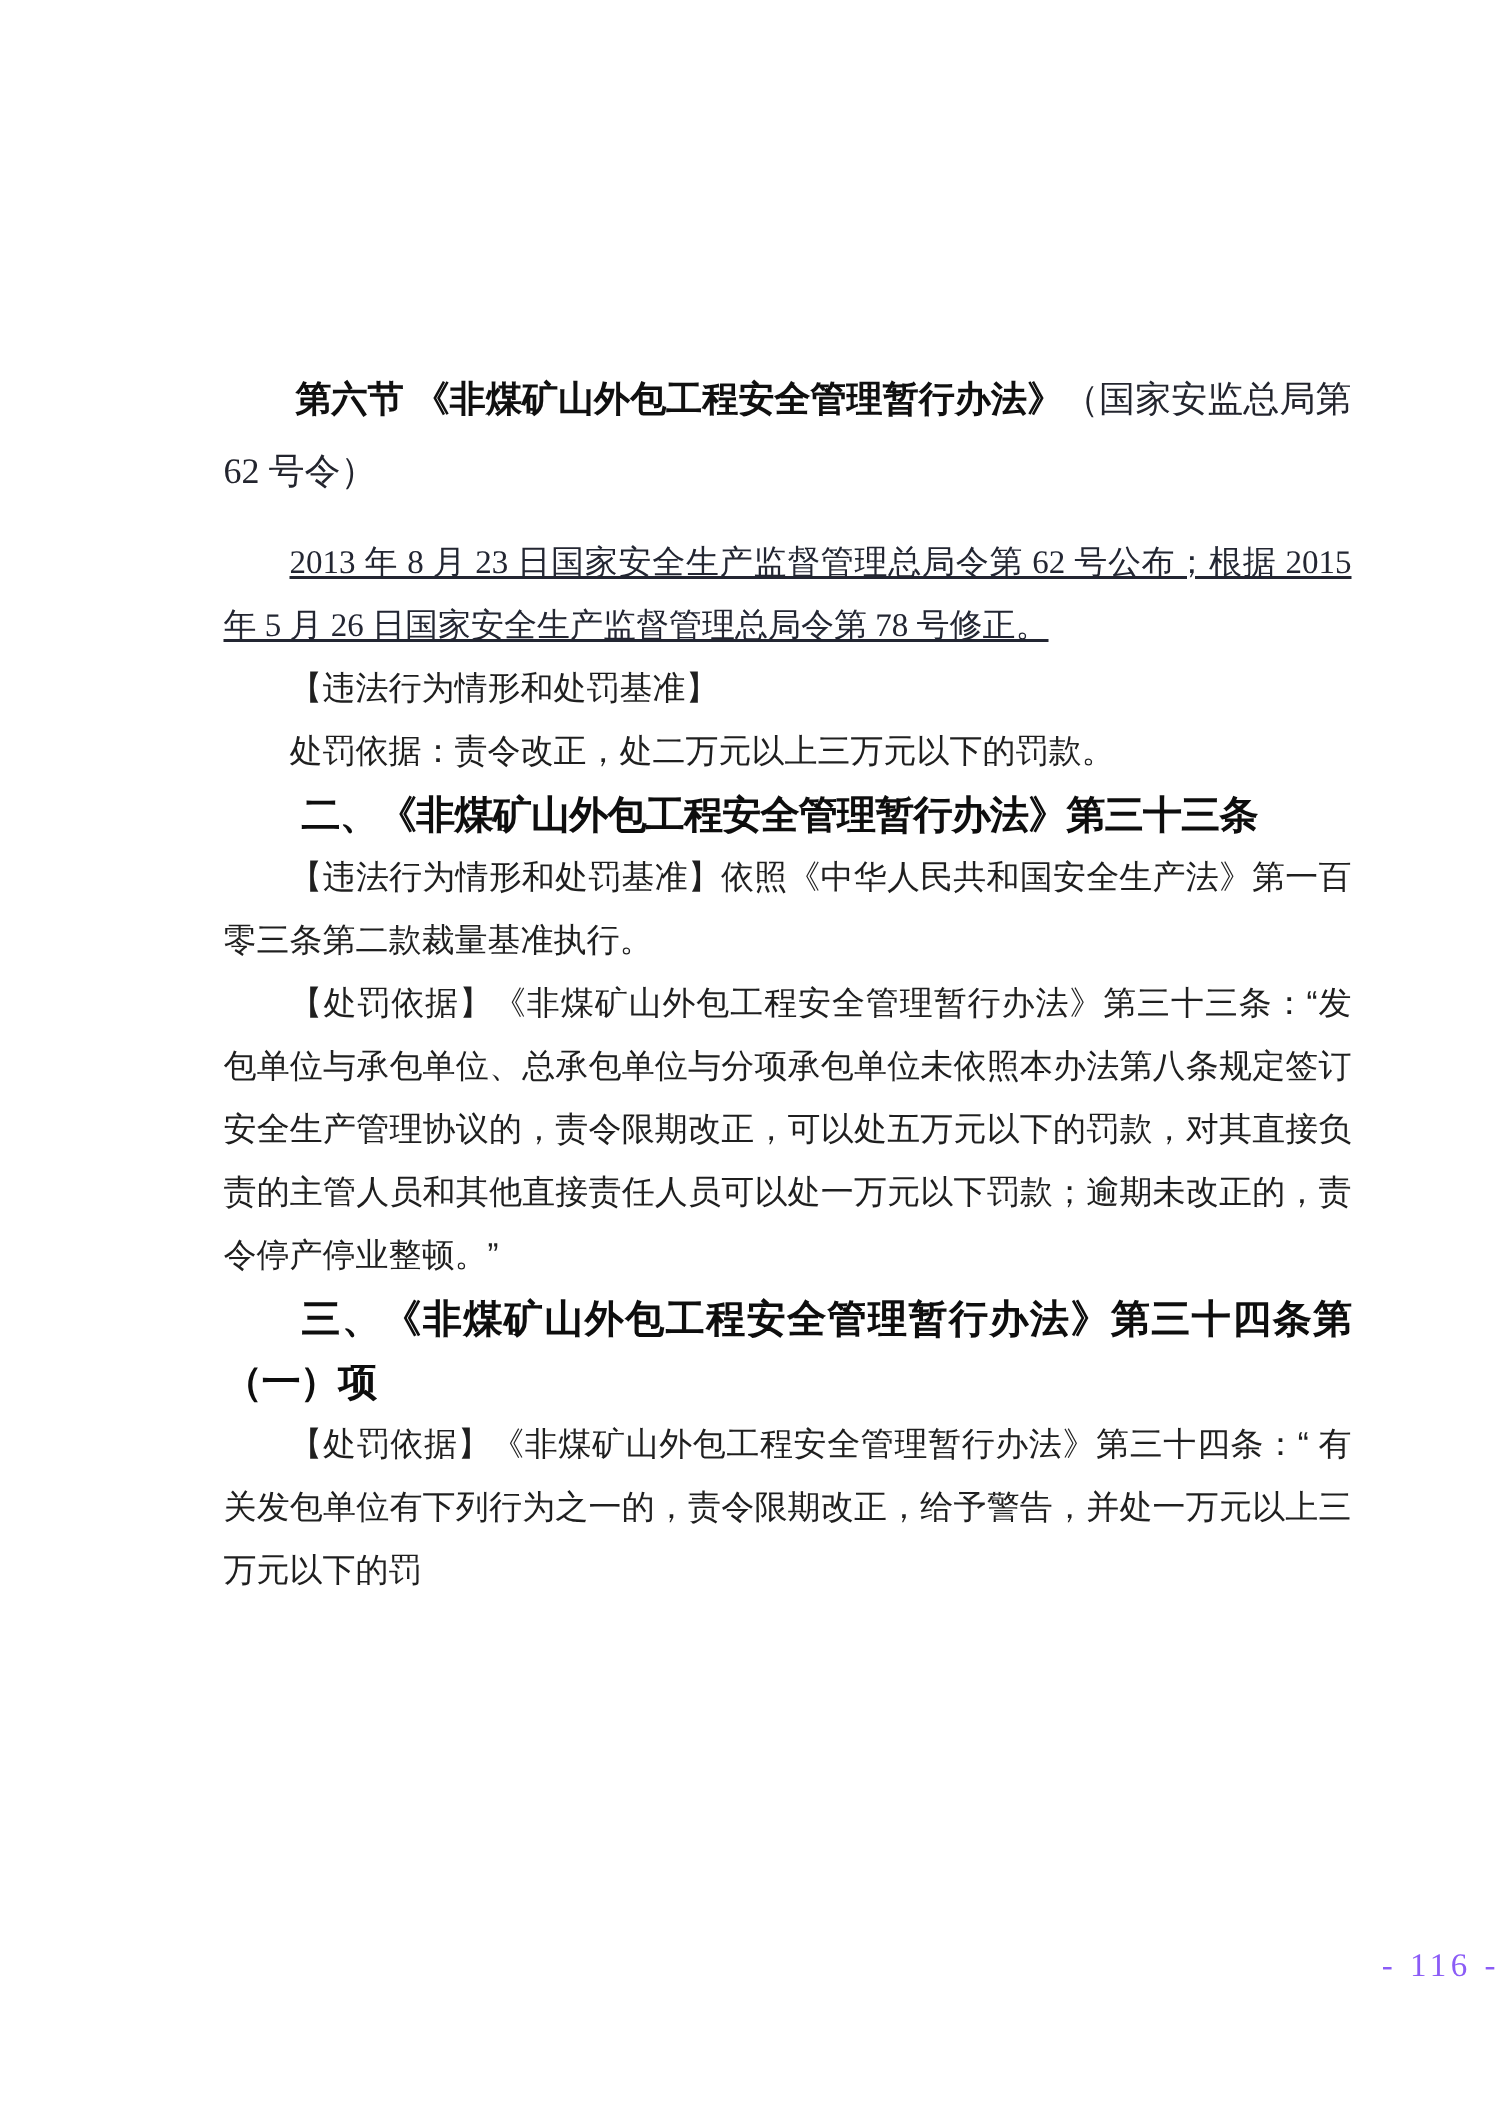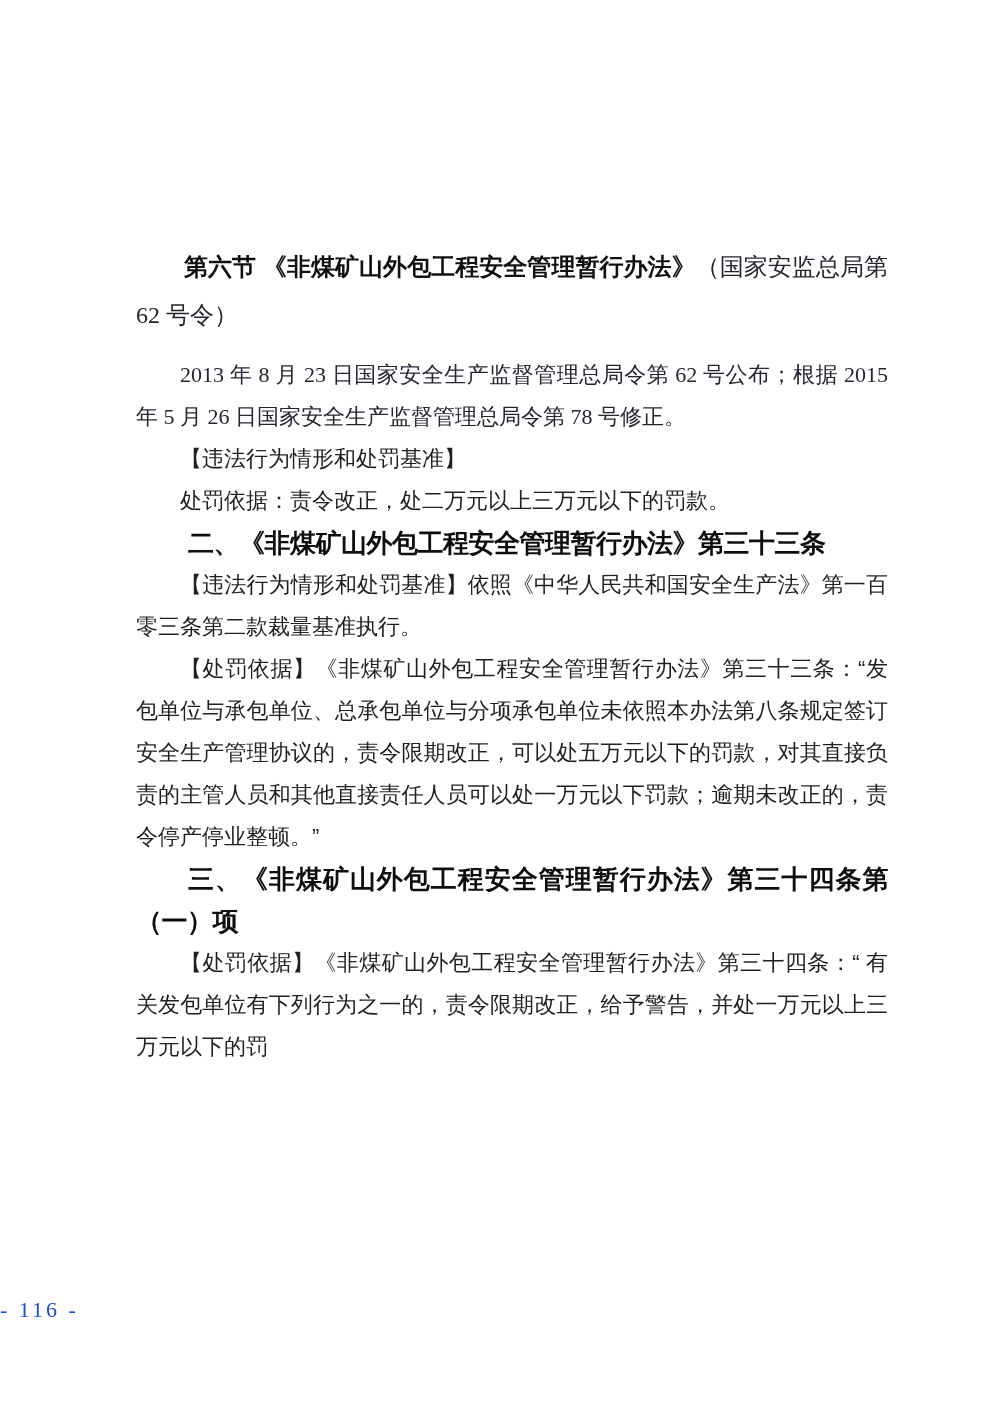--- a/index.html
+++ b/index.html
@@ -13,21 +13,21 @@
     height: 1414px;
     margin: 0 auto;
     background: #ffffff;
     overflow: hidden;
     font-family: "Liberation Sans", sans-serif;
     color: #1c1c1c;
   }
   .content {
     position: absolute;
     top: 0;
-    left: 136px;
+    left: 149px;
     width: 752px;
     padding-top: 243px;
   }
   .title {
     margin: 0;
     font-size: 24px;
     line-height: 47px;
     font-weight: bold;
     text-indent: 2em;
     text-align: justify;
@@ -39,20 +39,21 @@
     color: #23252e;
   }
   .intro {
     margin: 15px 0 0 0;
     font-size: 22px;
     line-height: 42px;
     text-indent: 2em;
     text-align: justify;
     font-family: "Liberation Serif", serif;
     color: #232632;
+    text-decoration: underline;
   }
   .sec-head {
     margin: 18px 0 0 0;
     font-size: 26px;
     line-height: 42px;
     font-weight: bold;
     text-indent: 2em;
     text-align: justify;
     color: #0e0e0e;
     letter-spacing: -0.5px;
@@ -66,24 +67,24 @@
     line-height: 42px;
     text-indent: 2em;
     text-align: justify;
     color: #1f1f1f;
   }
   .footer {
     position: absolute;
     top: 1297px;
     left: 0;
     width: 100%;
-    text-align: left;
+    text-align: right;
     font-family: "Liberation Serif", serif;
     font-size: 22px;
-    color: #1d4ed8;
+    color: #8b5cf6;
     letter-spacing: 3px;
   }
 </style>
 </head>
 <body>
 
 <div class="page">
   <main class="content">
 
     <h1 class="title"><span class="t-main">第六节 《非煤矿山外包工程安全管理暂行办法》</span><span class="t-issuer">（国家安监总局第 62 号令）</span></h1>

